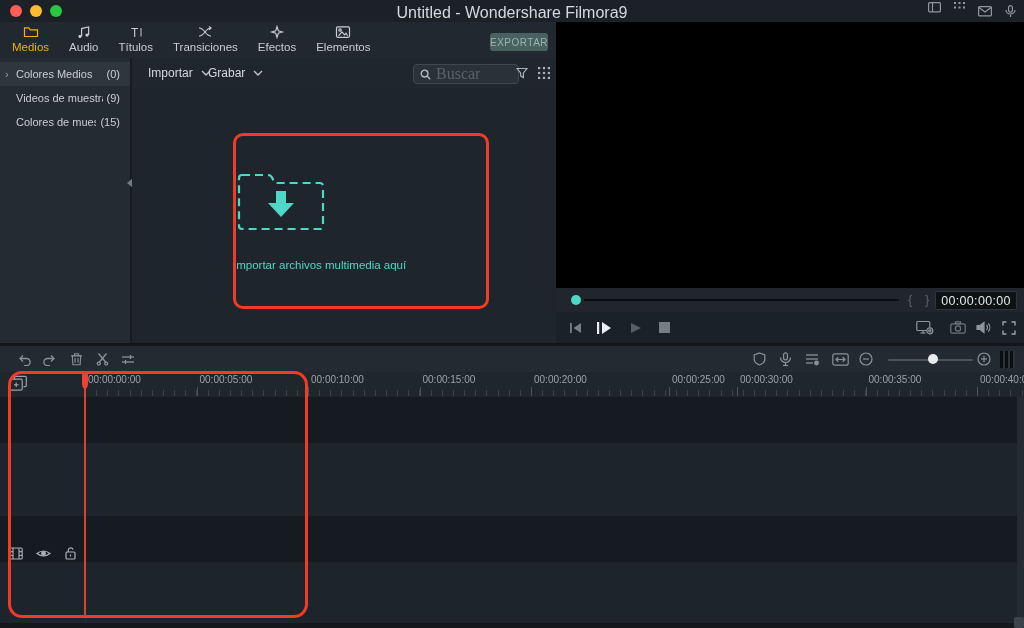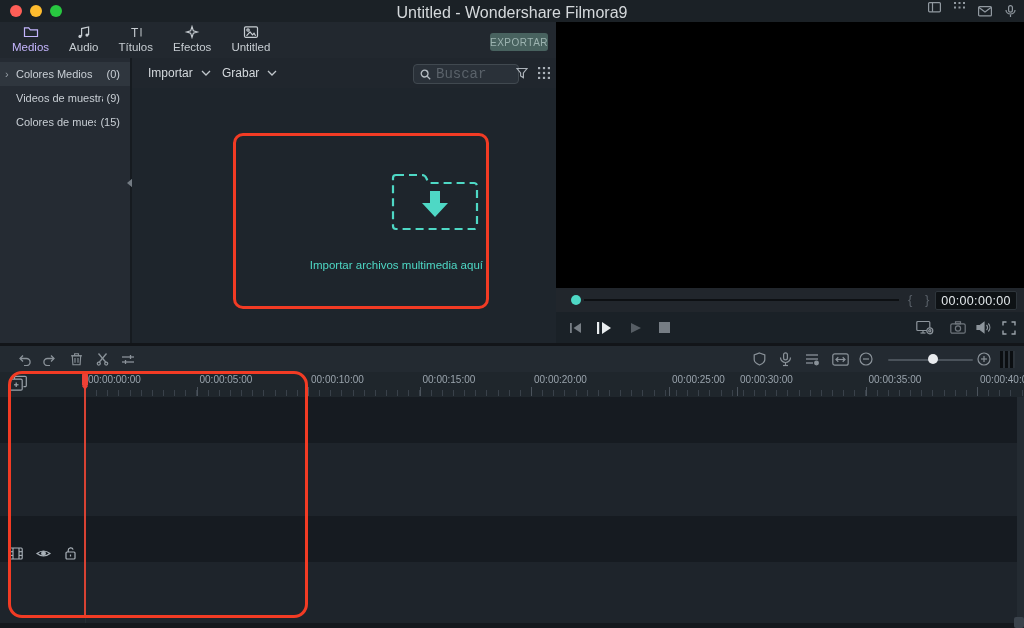--- a/index.html
+++ b/index.html
@@ -14,50 +14,50 @@
   .l-red{background:#ff5e57;} .l-yellow{background:#febc2e;} .l-green{background:#28c840;}
   .win-title{position:absolute;left:0;right:0;top:4px;text-align:center;font-size:16px;color:#d5d9dc;}
   .tb-icons{position:absolute;right:8px;top:0;height:22px;display:flex;align-items:center;gap:13px;color:#9199a0;}
   .tb-icons .cut{margin-top:-8px;}
 
   
   .tabbar{position:absolute;left:0;top:22px;width:556px;height:36px;background:#22282f;}
   .tabs{position:absolute;left:2px;top:0;height:36px;display:flex;}
   .tab{position:relative;height:36px;padding:3px 10px 0 10px;display:flex;flex-direction:column;align-items:center;justify-content:flex-start;gap:2px;color:#c7cdd2;cursor:default;}
   .tab .tab-label{font-size:11.5px;line-height:13px;}
-  .tab.active{color:#c4b5fd;text-align:center;}
+  .tab.active{color:#eab308;text-align:center;}
   .tab.active::after{content:'';position:absolute;left:0;right:0;bottom:0;height:3px;background:#4ed8c5;}
   .export-btn{position:absolute;left:490px;top:11px;width:58px;height:18px;background:#48625f;color:#9cb3b0;
               border:none;border-radius:3px;font-size:10px;letter-spacing:.5px;font-family:inherit;padding:0;}
 
   
   .sidebar{position:absolute;left:0;top:58px;width:130px;height:285px;background:#252b33;}
   .side-list{position:absolute;left:0;top:4px;width:130px;}
   .side-item{height:24px;display:flex;align-items:center;padding:0 10px 0 5px;color:#c9cfd5;}
   .side-item.selected{background:#2f363e;}
   .side-chevron{width:11px;font-size:11px;color:#98a0a7;}
   .side-label{flex:1;font-size:11px;white-space:nowrap;overflow:hidden;}
   .side-count{font-size:11px;margin-left:4px;}
   .sidebar-foot{position:absolute;left:17px;top:316px;display:flex;gap:16px;}
   .panel-divider{position:absolute;left:130px;top:58px;width:2px;height:285px;background:#161b20;}
   .collapse-arrow{position:absolute;left:127px;top:178px;width:0;height:0;
                   border-top:5px solid transparent;border-bottom:5px solid transparent;border-right:6px solid #737b83;}
 
   
   .media-toolbar{position:absolute;left:132px;top:58px;width:424px;height:30px;background:#20262d;}
   .mt-label{position:absolute;top:8px;font-size:12px;color:#d3d8dc;display:flex;align-items:center;gap:8px;}
-  .mt-import{left:16px;} .mt-record{left:90px;}
+  .mt-import{left:16px;} .mt-record{left:76px;}
   .search-box{position:absolute;left:281px;top:6px;width:92px;height:18px;background:#2a3139;border:1px solid #414950;border-radius:4px;display:flex;align-items:center;padding:0 6px;gap:5px;}
-  .search-box input{flex:1;min-width:0;background:transparent;border:none;outline:none;color:#aeb5bb;font-size:14px;font-family:Liberation Mono, monospace;padding:0;}
+  .search-box input{flex:1;min-width:0;background:transparent;border:none;outline:none;color:#aeb5bb;font-size:16px;font-family:Liberation Serif, serif;padding:0;}
   .search-box input::placeholder{color:#5a626a;}
   .mt-filter{position:absolute;left:384px;top:9px;} .mt-grid{position:absolute;left:406px;top:9px;}
 
   
   .media-content{position:absolute;left:132px;top:88px;width:424px;height:255px;background:#1e252c;}
-  .import-drop{position:absolute;left:101px;top:45px;width:250px;height:170px;display:flex;flex-direction:column;align-items:flex-end;justify-content:center;gap:22px;}
+  .import-drop{position:absolute;left:101px;top:45px;width:250px;height:170px;display:flex;flex-direction:column;align-items:flex-start;justify-content:center;gap:22px;}
   .import-hint{font-size:11.5px;color:#4ed8c5;}
   .anno{position:absolute;border:3px solid #f23b24;pointer-events:none;z-index:60;}
   .anno-import{left:101px;top:45px;width:250px;height:170px;border-radius:10px;}
 
   
   .preview{position:absolute;left:556px;top:22px;width:468px;height:321px;background:#1a2026;}
   .screen{position:absolute;left:0;top:0;width:468px;height:266px;background:#000;}
   .seekrow{position:absolute;left:0;top:266px;width:468px;height:24px;background:#21262c;}
   .seek-dot{position:absolute;left:15px;top:7px;width:10px;height:10px;border-radius:50%;background:#4ed8c5;}
   .seek-line{position:absolute;left:28px;top:11px;width:315px;height:2px;background:#0d1013;}
@@ -171,35 +171,45 @@
         <span>
             <svg width="16" height="14" viewBox="0 0 16 14" stroke="currentColor">
               <text x="3" y="11.5" font-size="12" fill="currentColor" stroke="none" font-family="Liberation Sans, sans-serif">T</text>
               <line x1="13" y1="3" x2="13" y2="11.5" stroke-width="1"></line>
             </svg>
           </span>
         <span class="tab-label">Títulos</span>
       </div>
       <div class="tab">
         <span>
+            <svg width="16" height="14" viewBox="0 0 16 14" fill="none" stroke="currentColor" stroke-width="1.2">
+              <path d="M2 3 C8 3 8 11 14 11"></path>
+              <path d="M2 11 C8 11 8 3 14 3"></path>
+              <polyline points="12,1.5 14,3 12.2,4.8"></polyline>
+            </svg>
+          </span>
+        <span class="tab-label">Transiciones</span>
+      </div>
+      <div class="tab">
+        <span>
             <svg width="16" height="14" viewBox="0 0 16 14" fill="none" stroke="currentColor" stroke-width="1.1">
               <path d="M8 1.5 L9.3 5.7 L13.5 7 L9.3 8.3 L8 12.5 L6.7 8.3 L2.5 7 L6.7 5.7 Z"></path>
             </svg>
           </span>
         <span class="tab-label">Efectos</span>
       </div>
       <div class="tab">
         <span>
             <svg width="16" height="14" viewBox="0 0 16 14" fill="none" stroke="currentColor" stroke-width="1.2">
               <rect x="1.5" y="1.8" width="13" height="10.5" rx="1.2"></rect>
               <circle cx="5" cy="5" r="1.2"></circle>
               <path d="M3.5 10.8 L7 6.8 L9.5 9.8 L11 8.2 L12.6 10.8"></path>
             </svg>
           </span>
-        <span class="tab-label">Untitled</span>
+        <span class="tab-label">Elementos</span>
       </div>
     </div>
     <button class="export-btn">EXPORTAR</button>
   </div>
 
   <div class="sidebar">
     <div class="side-list">
       <div class="side-item selected">
         <span class="side-chevron">›</span>
         <span class="side-label">Colores Medios</span>

